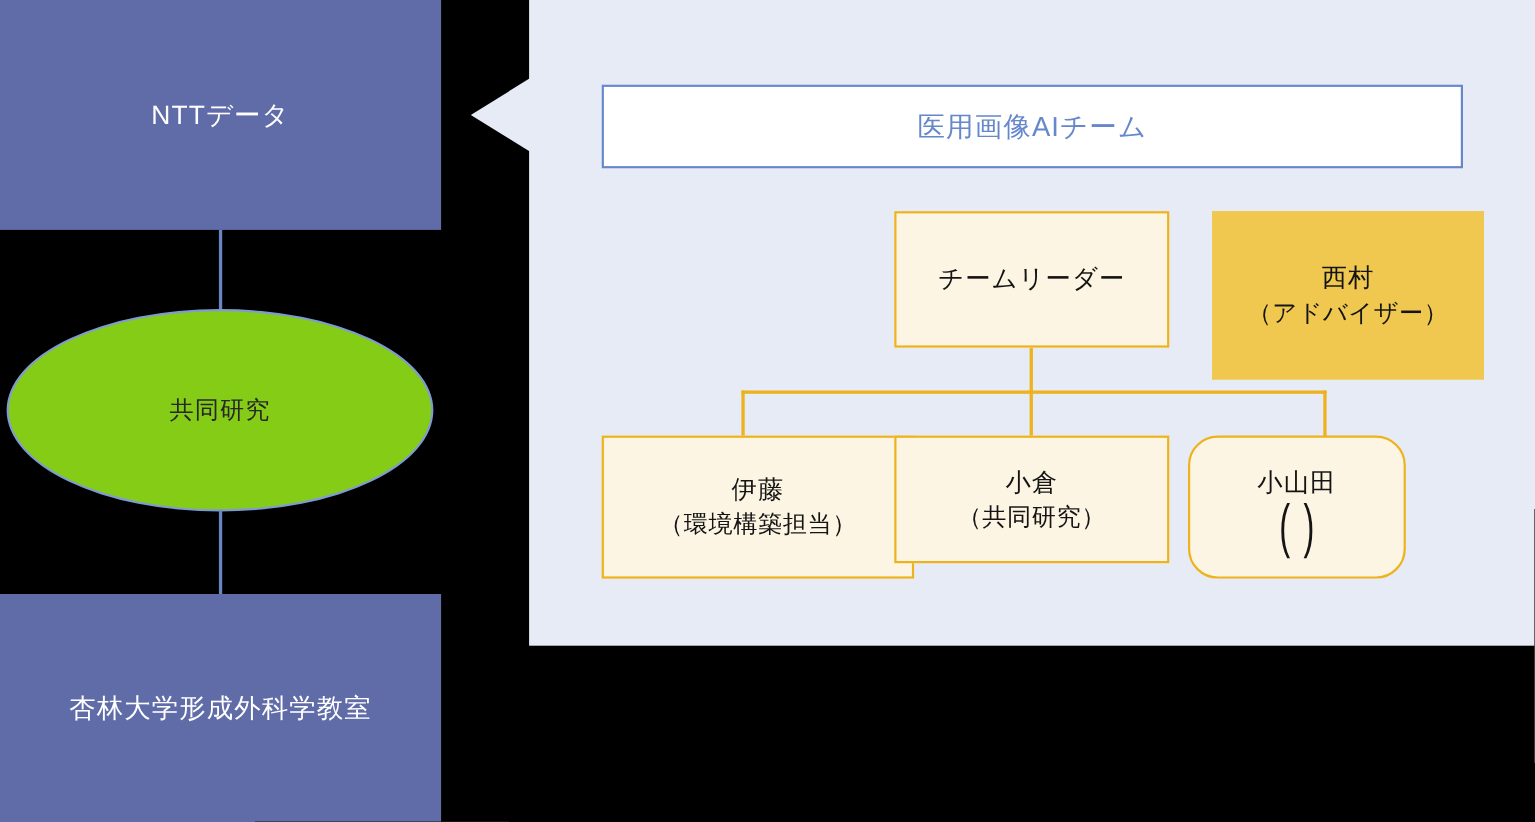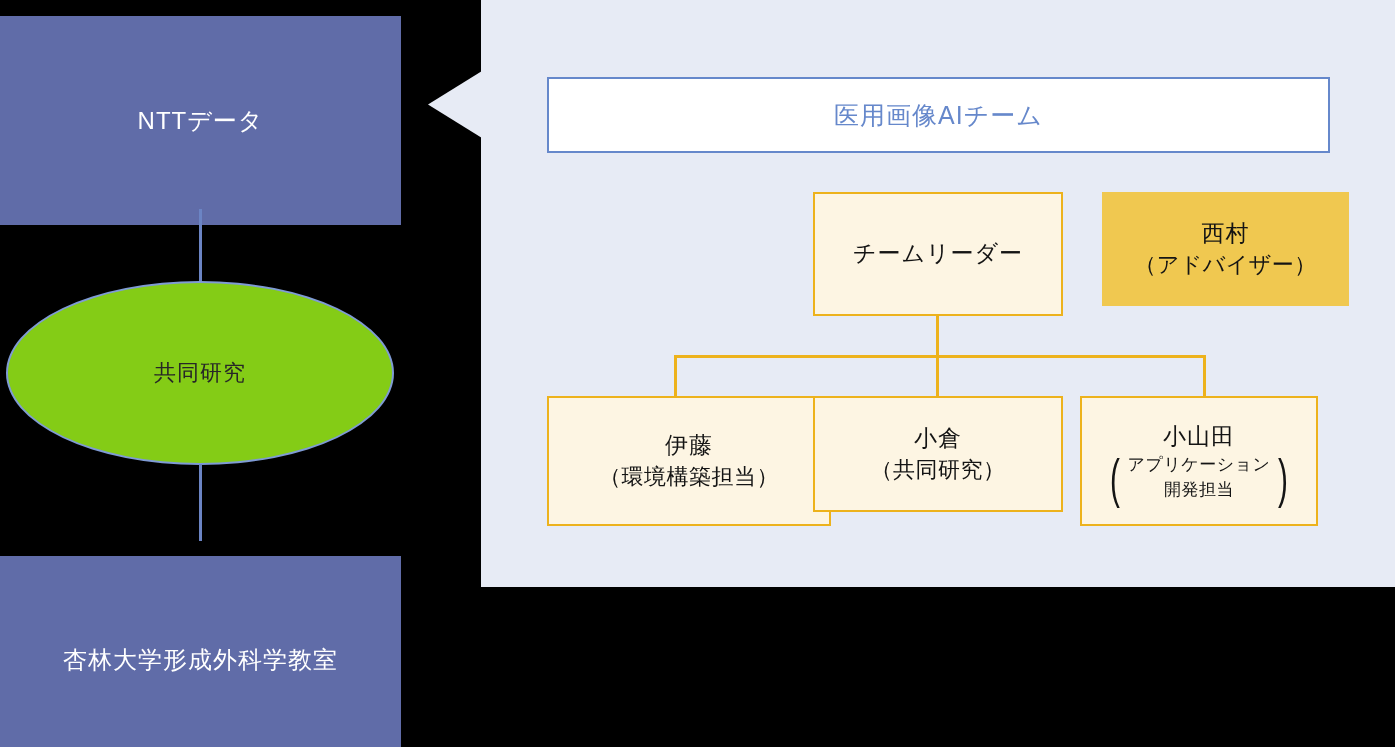--- a/index.html
+++ b/index.html
@@ -14,21 +14,21 @@
   }
 
   
   #left-column { position: absolute; left: 0; top: 0; width: 401px; height: 747px; }
 
   .org-box {
     position: absolute;
     background: #606ca8;
     color: #ffffff;
     display: flex; align-items: center; justify-content: center;
-    font-size: 24px; letter-spacing: 1px; margin-top: 16px;
+    font-size: 24px; letter-spacing: 1px;
   }
   #box-nttdata  { left: 0; top: 0;   width: 401px; height: 209px; }
   #box-kyorin   { left: 0; top: 540px; width: 401px; height: 207px; }
 
   .v-connector {
     position: absolute; width: 3px; background: #6b84c4;
   }
   #conn-top    { left: 199px; top: 209px; height: 73px; }
   #conn-bottom { left: 199px; top: 464px; height: 77px; }
 
@@ -70,25 +70,25 @@
     background: #fdf5e3;
     color: #141414;
     display: flex; flex-direction: column;
     align-items: center; justify-content: center;
     text-align: center;
   }
   .node .nm   { font-weight: normal; font-size: 23px; letter-spacing: 1px; line-height: 1.45; }
   .node .role { font-size: 22px; letter-spacing: 0.5px; line-height: 1.4; }
 
   #node-leader  { left: 332px; top: 192px;  width: 250px; height: 124px; }
-  #node-advisor { left: 621px; top: 192px;  width: 247px; height: 114px;
+  #node-advisor { left: 621px; top: 192px;  width: 247px; height: 153px;
                   background: #f0c850; border-color: #f0c850; }
   #node-ito     { left: 66px;  top: 396px;  width: 284px; height: 130px; }
   #node-ogura   { left: 332px; top: 396px;  width: 250px; height: 116px; }
-  #node-oyamada { left: 599px; top: 396px;  width: 238px; height: 130px; }
+  #node-oyamada { left: 599px; top: 396px;  width: 198px; height: 130px; border-radius: 27px; }
 
   
   .paren-wrap { display: flex; align-items: center; justify-content: center; gap: 4px; }
   .paren {
     font-size: 54px; font-weight: 300; line-height: 0.82;
     transform: scaleX(0.55); display: inline-block;
     color: #141414;
   }
   .paren-inner { font-size: 17px; line-height: 1.45; letter-spacing: 0.5px; }
 
@@ -152,20 +152,16 @@
 
   <div id="node-ogura" class="node">
     <span class="nm">小倉</span>
     <span class="role">（共同研究）</span>
   </div>
 
   <div id="node-oyamada" class="node">
     <span class="nm">小山田</span>
     <div class="paren-wrap">
       <span class="paren">(</span>
-      <span class="paren-inner">
-        <div>アプリケーション</div>
-        <div>開発担当</div>
-      </span>
       <span class="paren">)</span>
     </div>
   </div>
 </div>
 
 </body></html>

